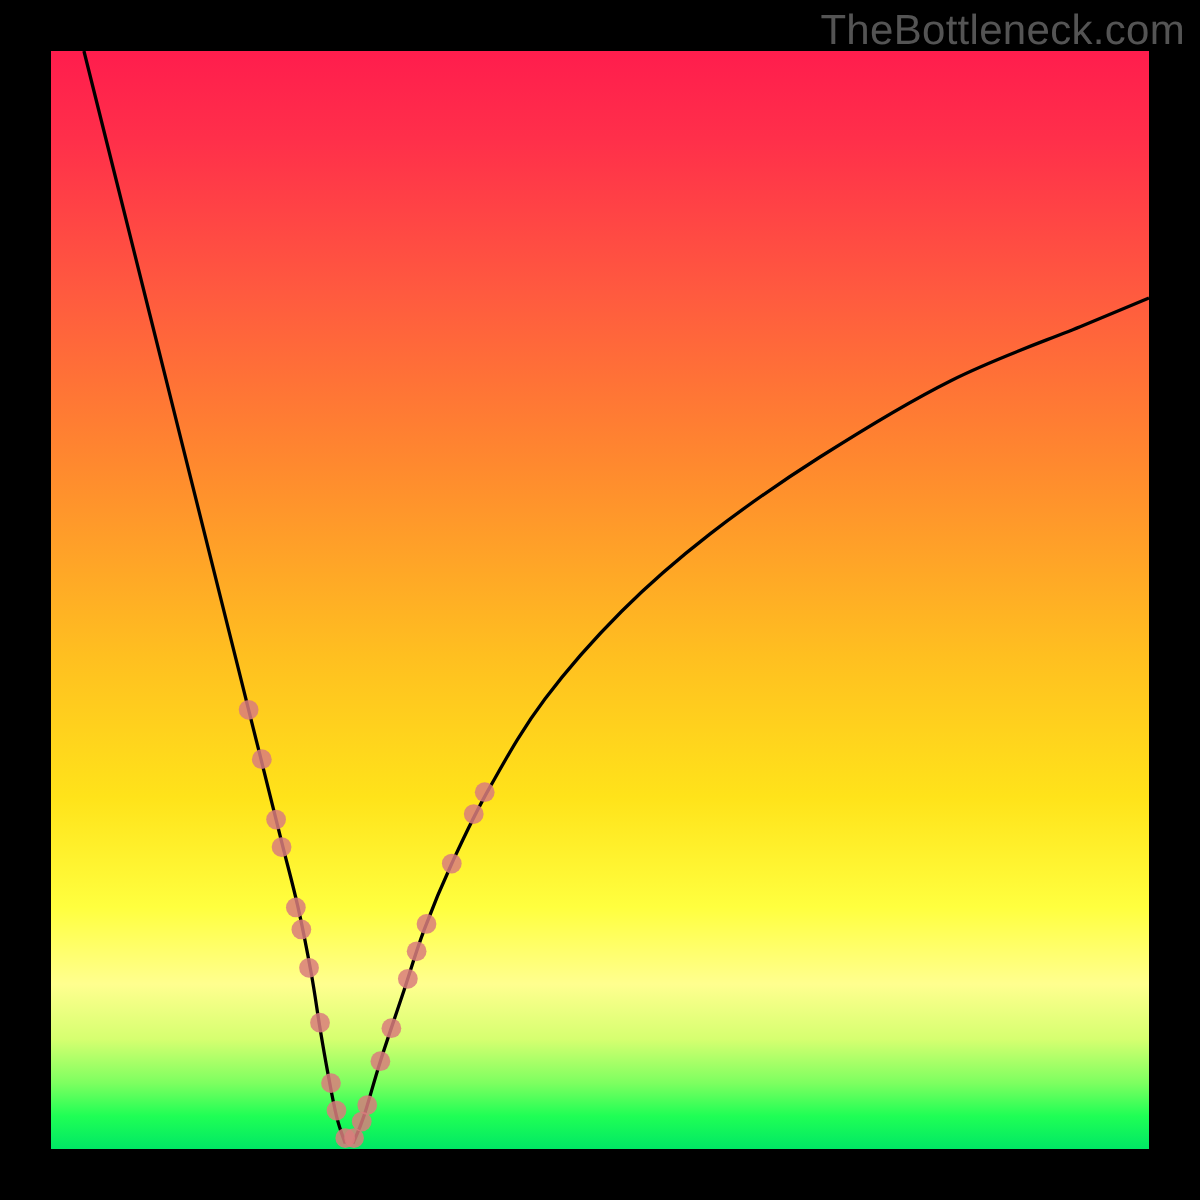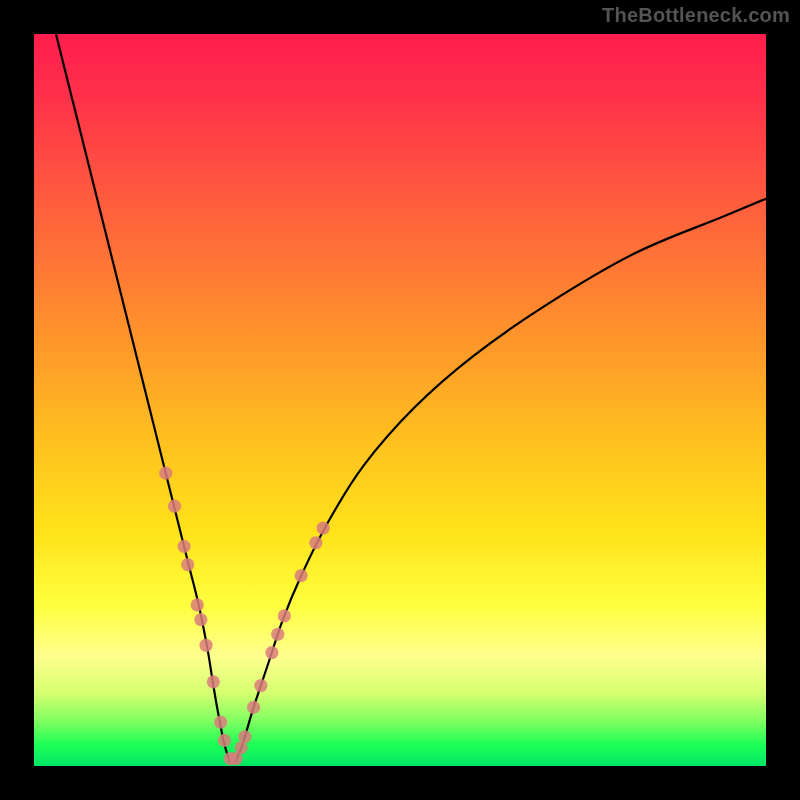--- a/index.html
+++ b/index.html
@@ -46,22 +46,22 @@
     left: 0;
     top: 0;
     width: 732px;
     height: 732px;
   }
   .watermark {
     position: absolute;
     top: 4px;
     right: 10px;
     color: #545454;
-    font-size: 20px;
-    font-weight: 700;
+    font-size: 28px;
+    font-weight: 400;
     letter-spacing: 0.2px;
     user-select: none;
   }
 </style>
 </head>
 <body>
 
 <div class="frame">
   <div class="plot">
     <svg class="curve" viewBox="0 0 732 732" preserveAspectRatio="none">

